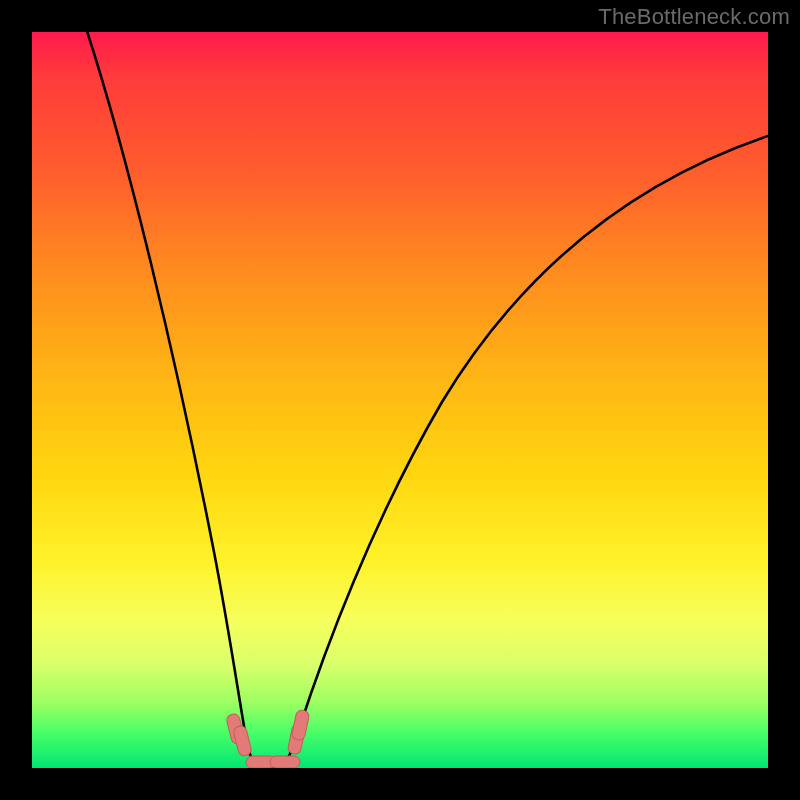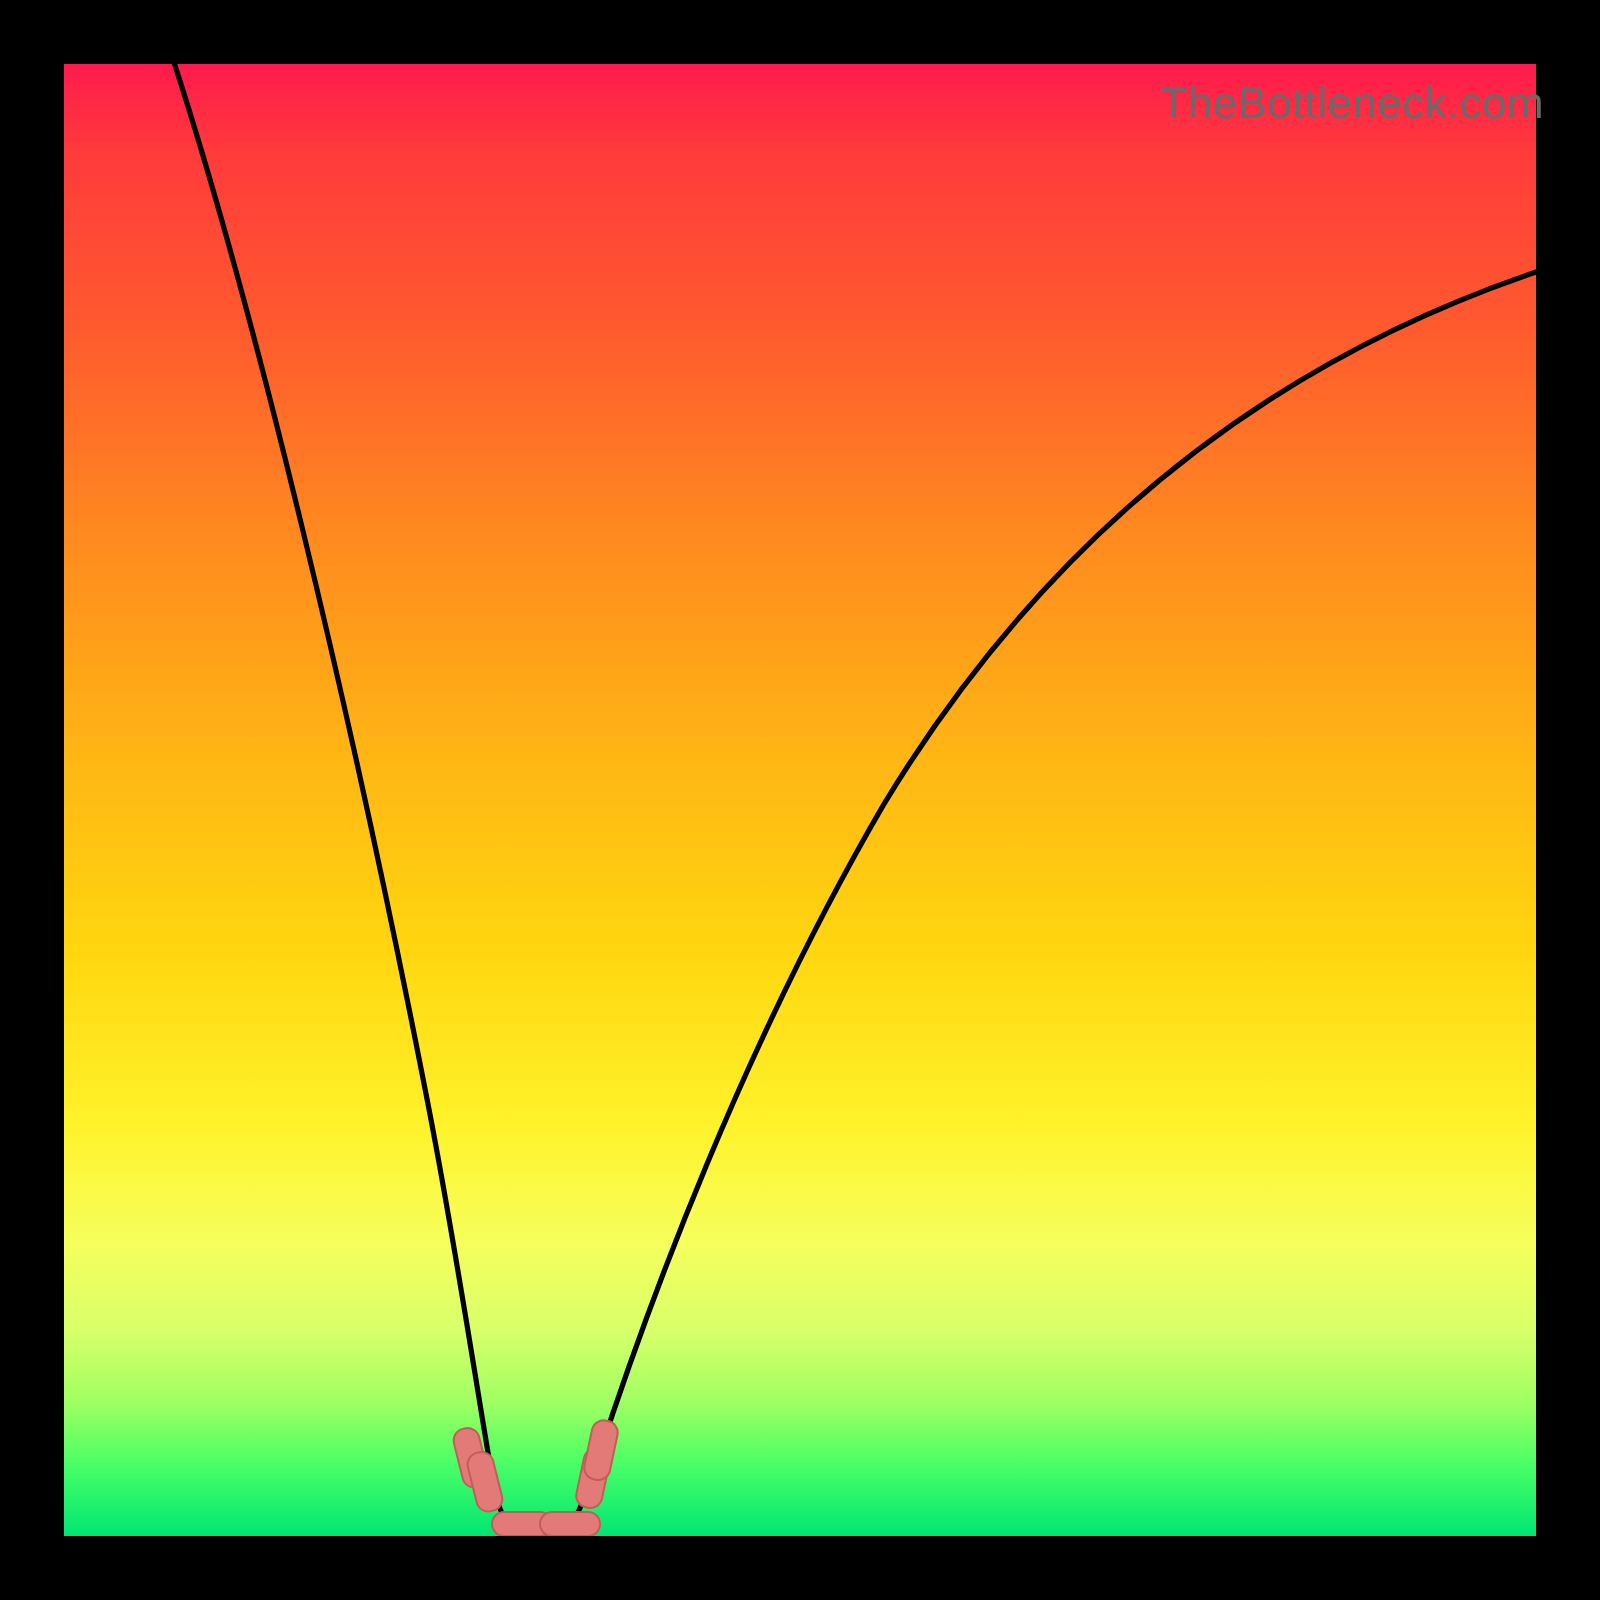--- a/index.html
+++ b/index.html
@@ -42,26 +42,25 @@
       #00e673 100%
     );
   }
   svg.curves {
     position: absolute;
     inset: 0;
   }
   .watermark {
     position: absolute;
     top: 4px;
-    right: 28px;
+    right: 10px;
     color: #6a6a6a;
     font-size: 22px;
     letter-spacing: 0.2px;
     font-weight: 500;
-    margin-top: 35px;
   }
 </style>
 </head>
 <body>
 
 <div class="frame">
 
   <div class="plot-area">
     <div class="gradient"></div>
 

